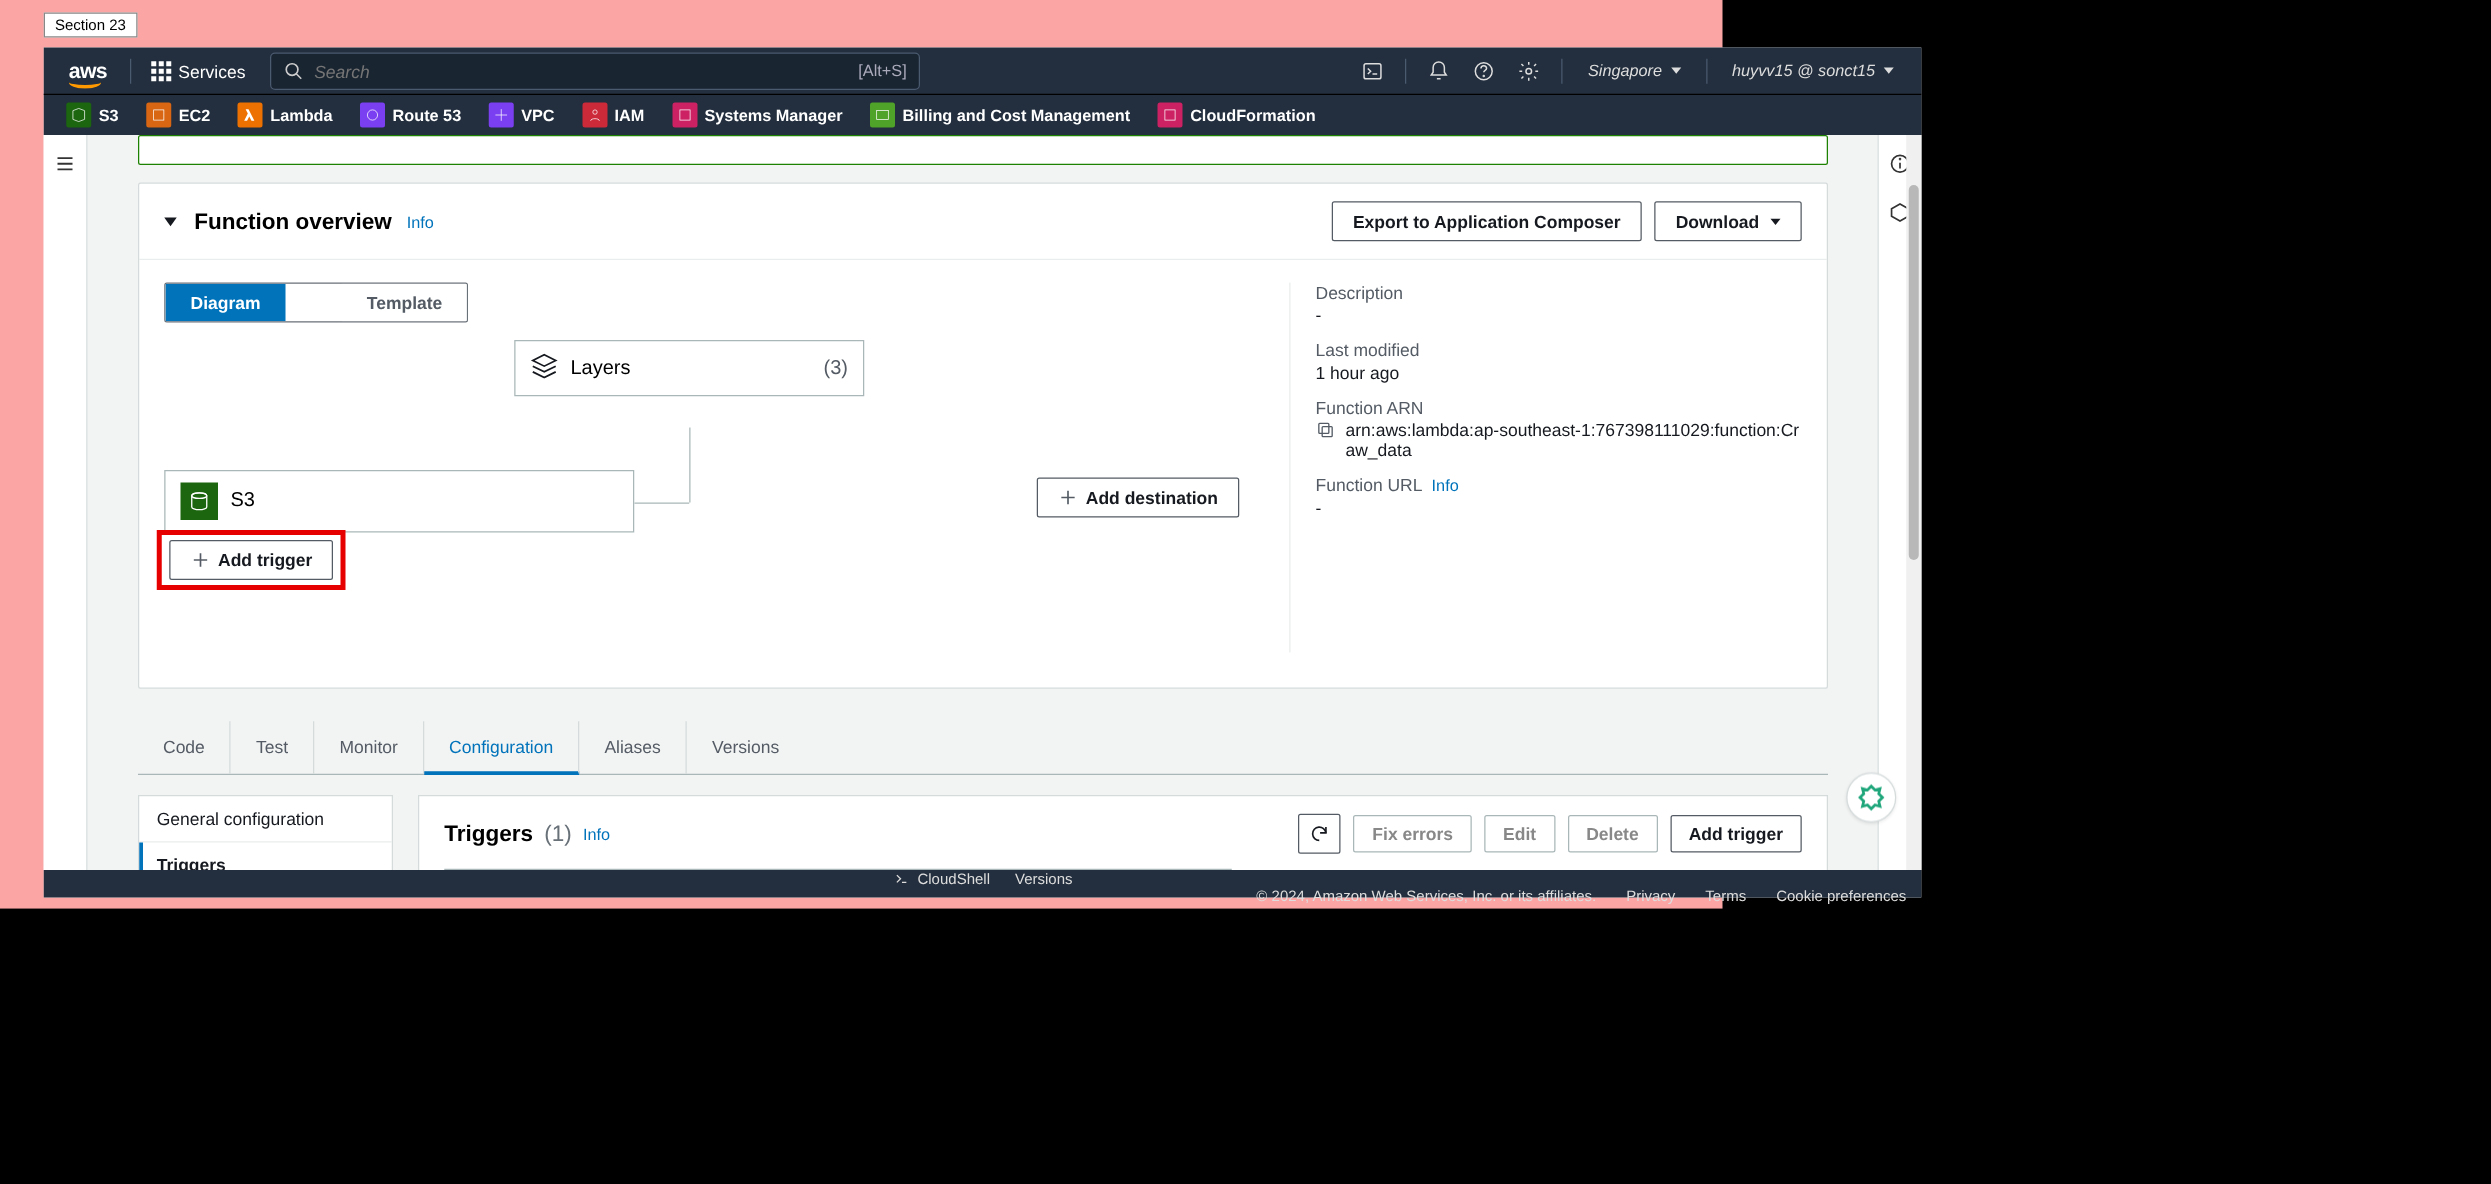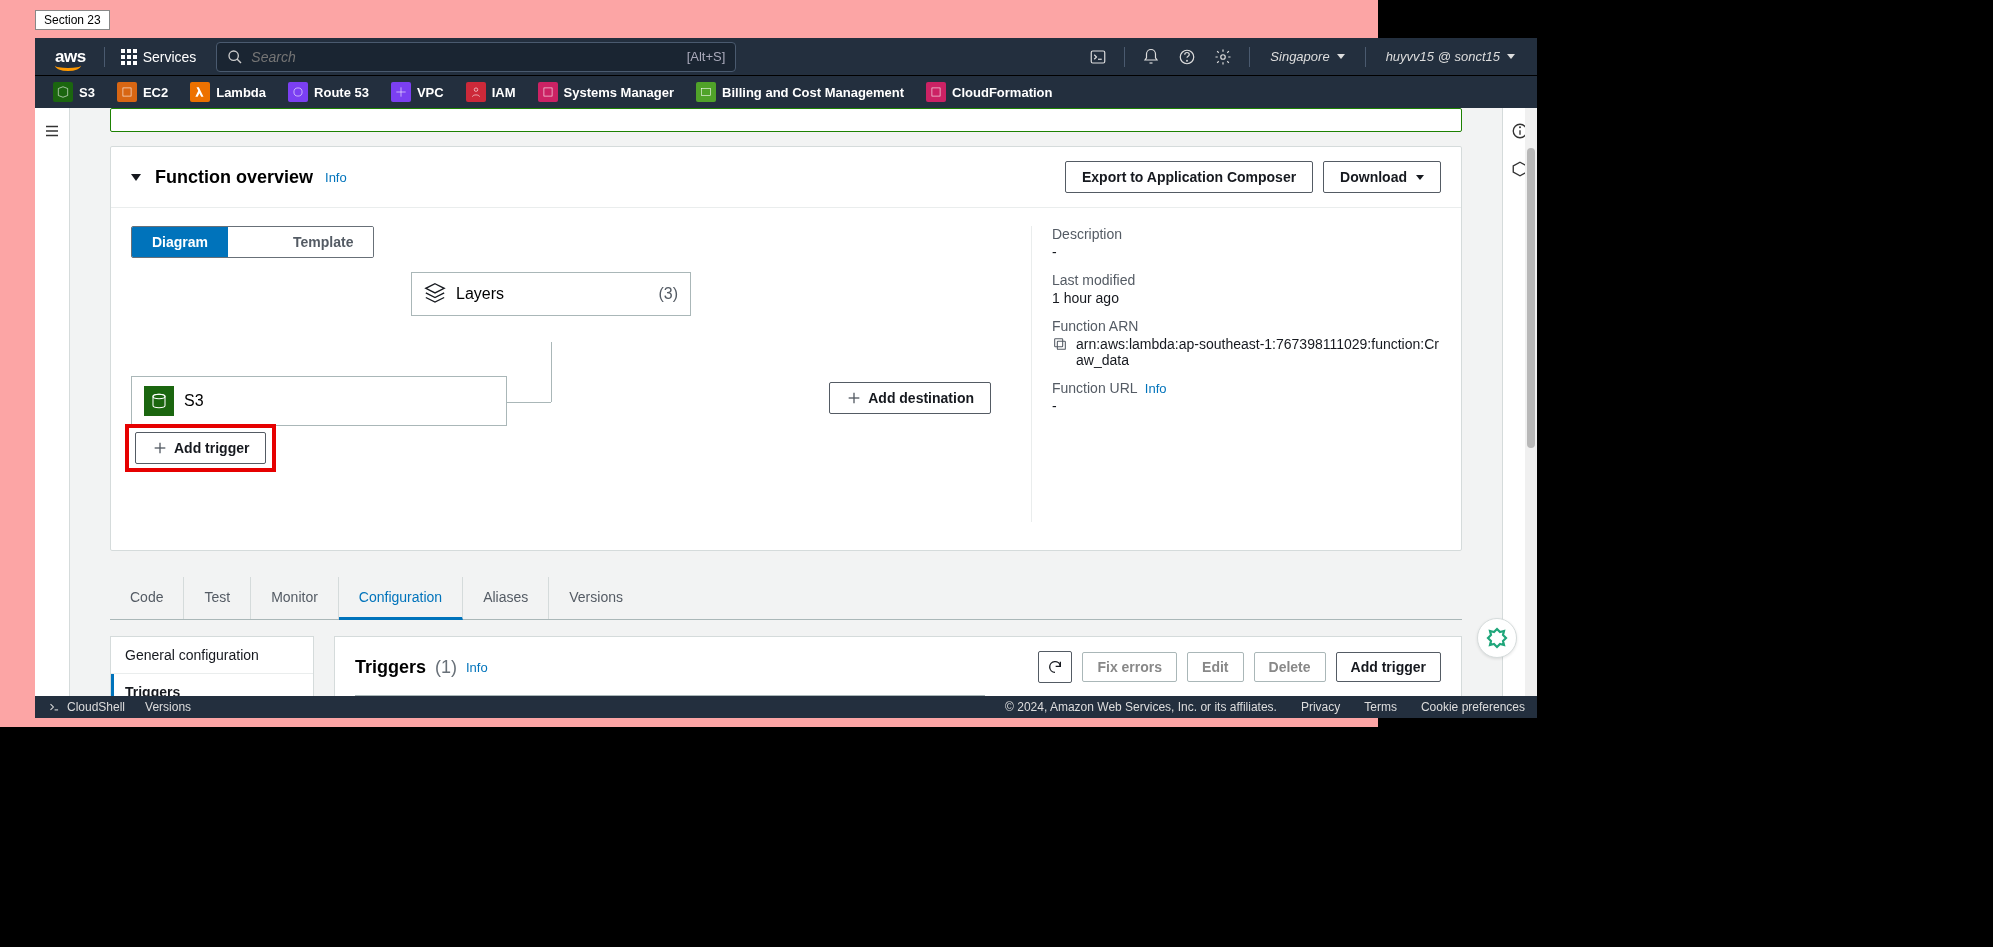--- a/index.html
+++ b/index.html
@@ -457,20 +457,21 @@
   left: 0;
   right: 0;
   bottom: 0;
   height: 22px;
   background: #232f3e;
   display: flex;
   align-items: center;
   color: #ddd;
   font-size: 12px;
   padding: 0 12px;
+  flex-direction: column;
 }
 .footer-left { display: flex; align-items: center; gap: 20px; }
 .footer-left .cs { display: flex; align-items: center; gap: 6px; cursor: pointer;}
 .footer-left svg { width: 14px; height: 14px; stroke: #ddd; fill: none; stroke-width: 1.8;}
 .footer-right { margin-left: auto; display: flex; align-items: center; gap: 24px; }
 .footer-right span { cursor: pointer; }
 
 .scrollbar-v {
   position: absolute;
   right: 0;

